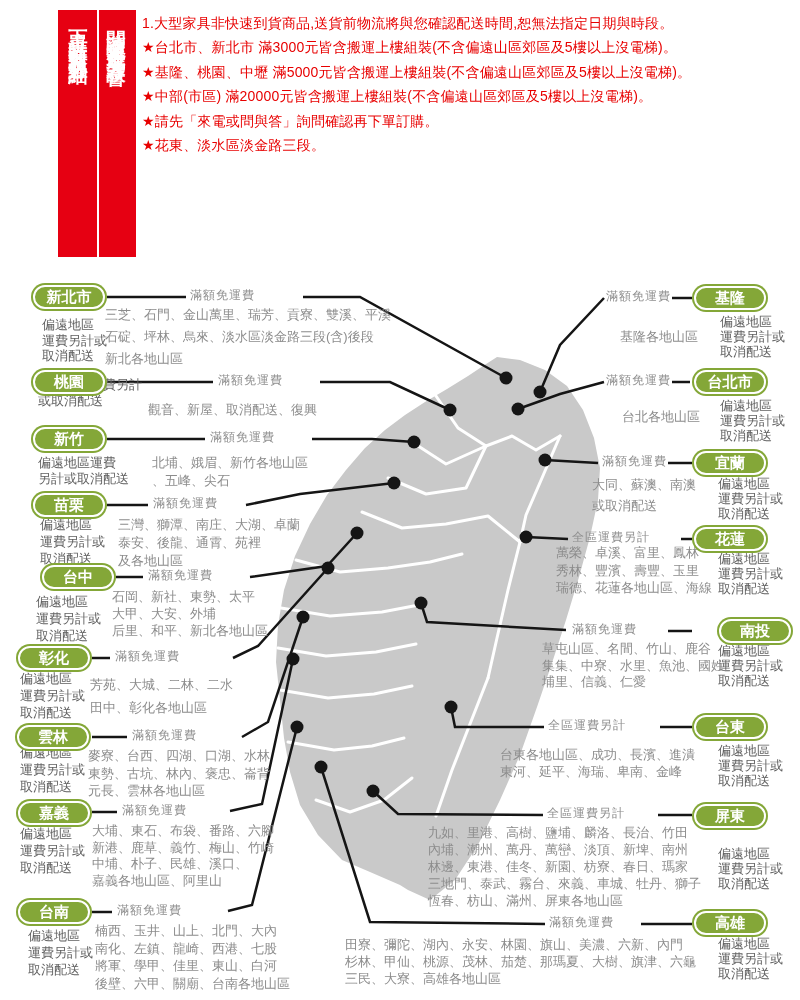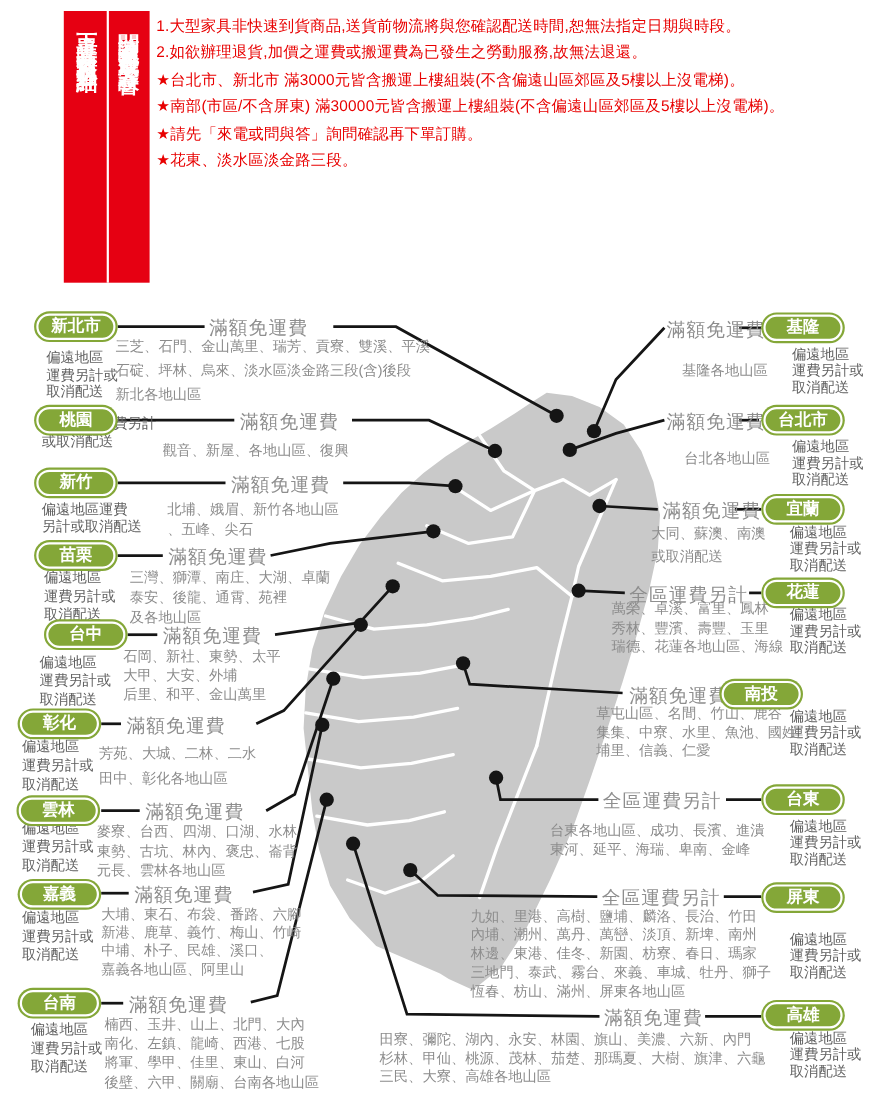--- a/index.html
+++ b/index.html
@@ -10,41 +10,41 @@
           display:flex;justify-content:space-evenly;box-sizing:border-box;padding:5px 0;}
   .banner .col{writing-mode:vertical-rl;text-orientation:upright;color:#fff;font-weight:bold;
                font-size:19px;letter-spacing:4px;line-height:36px;}
   .banner-divider{position:absolute;left:50%;top:0;width:2px;height:100%;background:#fff;}
   .notices{position:absolute;left:142px;top:11px;width:656px;}
   .notice-line{color:#e80000;font-size:14px;line-height:24.4px;white-space:nowrap;letter-spacing:0.2px;}
   
   .pill{position:absolute;width:72px;height:24px;box-sizing:border-box;background:#84a738;
         border:2px solid #fff;box-shadow:0 0 0 2px #84a738;border-radius:14px;color:#fff;
         font-weight:bold;font-size:15px;text-align:center;line-height:19px;z-index:3;}
-  .hdr{position:absolute;color:#8e8e8e;font-size:17px;letter-spacing:1px;white-space:nowrap;z-index:2;}
+  .hdr{position:absolute;color:#8e8e8e;font-size:12px;letter-spacing:1px;white-space:nowrap;z-index:2;}
   .note{position:absolute;color:#616161;font-size:13px;line-height:15.5px;white-space:pre-line;z-index:2;}
   .det{position:absolute;color:#8c8c8c;font-size:13px;line-height:18px;white-space:pre-line;z-index:2;}
   .map-svg{position:absolute;left:0;top:0;z-index:1;}
 </style>
 </head>
 <body>
 
 <div class="page">
 
   <div class="banner">
     <div class="col">下單訂購前請務必詳細</div>
     <div class="col">閱讀避免造成雙方誤會</div>
     <div class="banner-divider"></div>
   </div>
 
   <div class="notices">
     <div class="notice-line">1.大型家具非快速到貨商品,送貨前物流將與您確認配送時間,恕無法指定日期與時段。</div>
-    <div class="notice-line">2.如欲辦理退貨,加價之運費或搬運費為已發生之勞動服務,故無法退還。</div>
     <div class="notice-line">★台北市、新北市 滿3000元皆含搬運上樓組裝(不含偏遠山區郊區及5樓以上沒電梯)。</div>
-    <div class="notice-line">★南部(市區/不含屏東) 滿30000元皆含搬運上樓組裝(不含偏遠山區郊區及5樓以上沒電梯)。</div>
+    <div class="notice-line">★基隆、桃園、中壢 滿5000元皆含搬運上樓組裝(不含偏遠山區郊區及5樓以上沒電梯)。</div>
+    <div class="notice-line">★中部(市區) 滿20000元皆含搬運上樓組裝(不含偏遠山區郊區及5樓以上沒電梯)。</div>
     <div class="notice-line">★請先「來電或問與答」詢問確認再下單訂購。</div>
     <div class="notice-line">★花東、淡水區淡金路三段。</div>
   </div>
 
   <svg class="map-svg" width="800" height="1000" viewBox="0 0 800 1000">
     <path fill="#c9c9c9" d="M497,357 L520,360 L545,370 L567,386 L583,410 L594,438 L600,468 L598,500 L590,537
          L579,577 L566,620 L552,663 L537,707 L520,755 L500,800 L478,845 L455,880 L430,900
          L408,890 L400,885 L370,872 L342,860 L318,835 L300,805 L290,772 L284,738 L280,700
          L276,662 L278,625 L284,590 L295,556 L310,524 L327,495 L346,470 L365,448 L385,430
          L405,415 L425,402 L447,389 L468,376 L483,366 Z"></path>
@@ -128,21 +128,21 @@
 取消配送</div>
     <div class="det" style="left:105px;top:304px;line-height:22px">三芝、石門、金山萬里、瑞芳、貢寮、雙溪、平溪
 石碇、坪林、烏來、淡水區淡金路三段(含)後段
 新北各地山區</div>
   </div>
   <div>
     <div class="pill" style="left:33px;top:370px">桃園</div>
     <div class="hdr" style="left:218px;top:372px">滿額免運費</div>
     <div class="note" style="left:38px;top:377px">偏遠地區運費另計
 或取消配送</div>
-    <div class="det" style="left:148px;top:401px">觀音、新屋、各地山區、復興</div>
+    <div class="det" style="left:148px;top:401px">觀音、新屋、取消配送、復興</div>
   </div>
   <div>
     <div class="pill" style="left:33px;top:427px">新竹</div>
     <div class="hdr" style="left:210px;top:429px">滿額免運費</div>
     <div class="note" style="left:38px;top:455px">偏遠地區運費
 另計或取消配送</div>
     <div class="det" style="left:152px;top:454px">北埔、娥眉、新竹各地山區
 、五峰、尖石</div>
   </div>
   <div>
@@ -156,21 +156,21 @@
 及各地山區</div>
   </div>
   <div>
     <div class="pill" style="left:42px;top:565px">台中</div>
     <div class="hdr" style="left:148px;top:567px">滿額免運費</div>
     <div class="note" style="left:36px;top:593px;line-height:17px">偏遠地區
 運費另計或
 取消配送</div>
     <div class="det" style="left:112px;top:588px;line-height:17px">石岡、新社、東勢、太平
 大甲、大安、外埔
-后里、和平、金山萬里</div>
+后里、和平、新北各地山區</div>
   </div>
   <div>
     <div class="pill" style="left:18px;top:646px">彰化</div>
     <div class="hdr" style="left:115px;top:648px">滿額免運費</div>
     <div class="note" style="left:20px;top:670px;line-height:17px">偏遠地區
 運費另計或
 取消配送</div>
     <div class="det" style="left:90px;top:673px;line-height:23px">芳苑、大城、二林、二水
 田中、彰化各地山區</div>
   </div>
@@ -236,21 +236,21 @@
     <div class="pill" style="left:694px;top:527px">花蓮</div>
     <div class="hdr" style="left:572px;top:529px">全區運費另計</div>
     <div class="note" style="left:718px;top:551px;line-height:15px">偏遠地區
 運費另計或
 取消配送</div>
     <div class="det" style="left:556px;top:544px;line-height:17.5px">萬榮、卓溪、富里、鳳林
 秀林、豐濱、壽豐、玉里
 瑞德、花蓮各地山區、海線</div>
   </div>
   <div>
-    <div class="pill" style="left:656px;top:619px">南投</div>
+    <div class="pill" style="left:719px;top:619px">南投</div>
     <div class="hdr" style="left:572px;top:621px">滿額免運費</div>
     <div class="note" style="left:718px;top:643px;line-height:15px">偏遠地區
 運費另計或
 取消配送</div>
     <div class="det" style="left:542px;top:641px;line-height:16.5px">草屯山區、名間、竹山、鹿谷
 集集、中寮、水里、魚池、國姓
 埔里、信義、仁愛</div>
   </div>
   <div>
     <div class="pill" style="left:694px;top:715px">台東</div>

